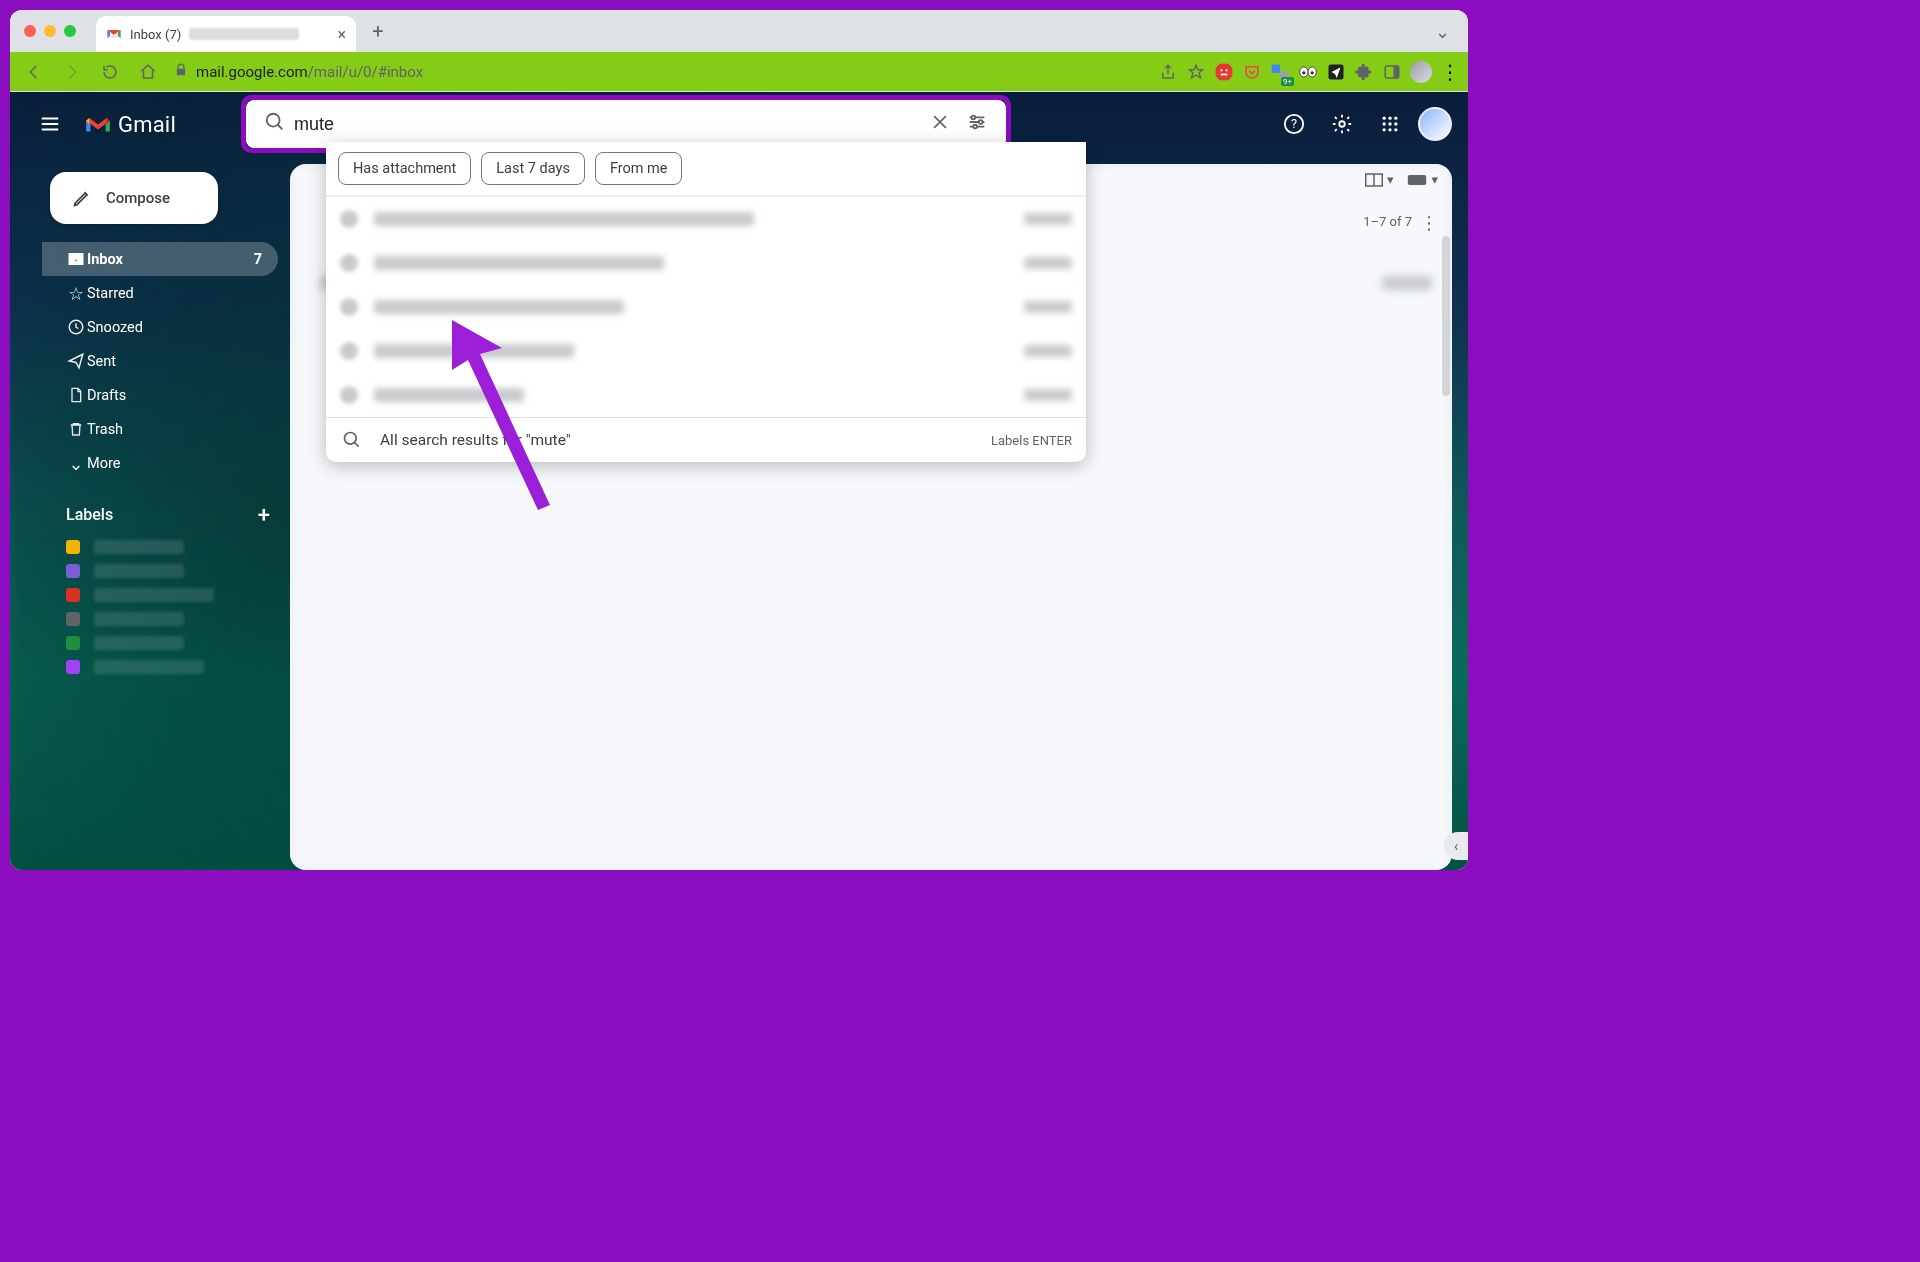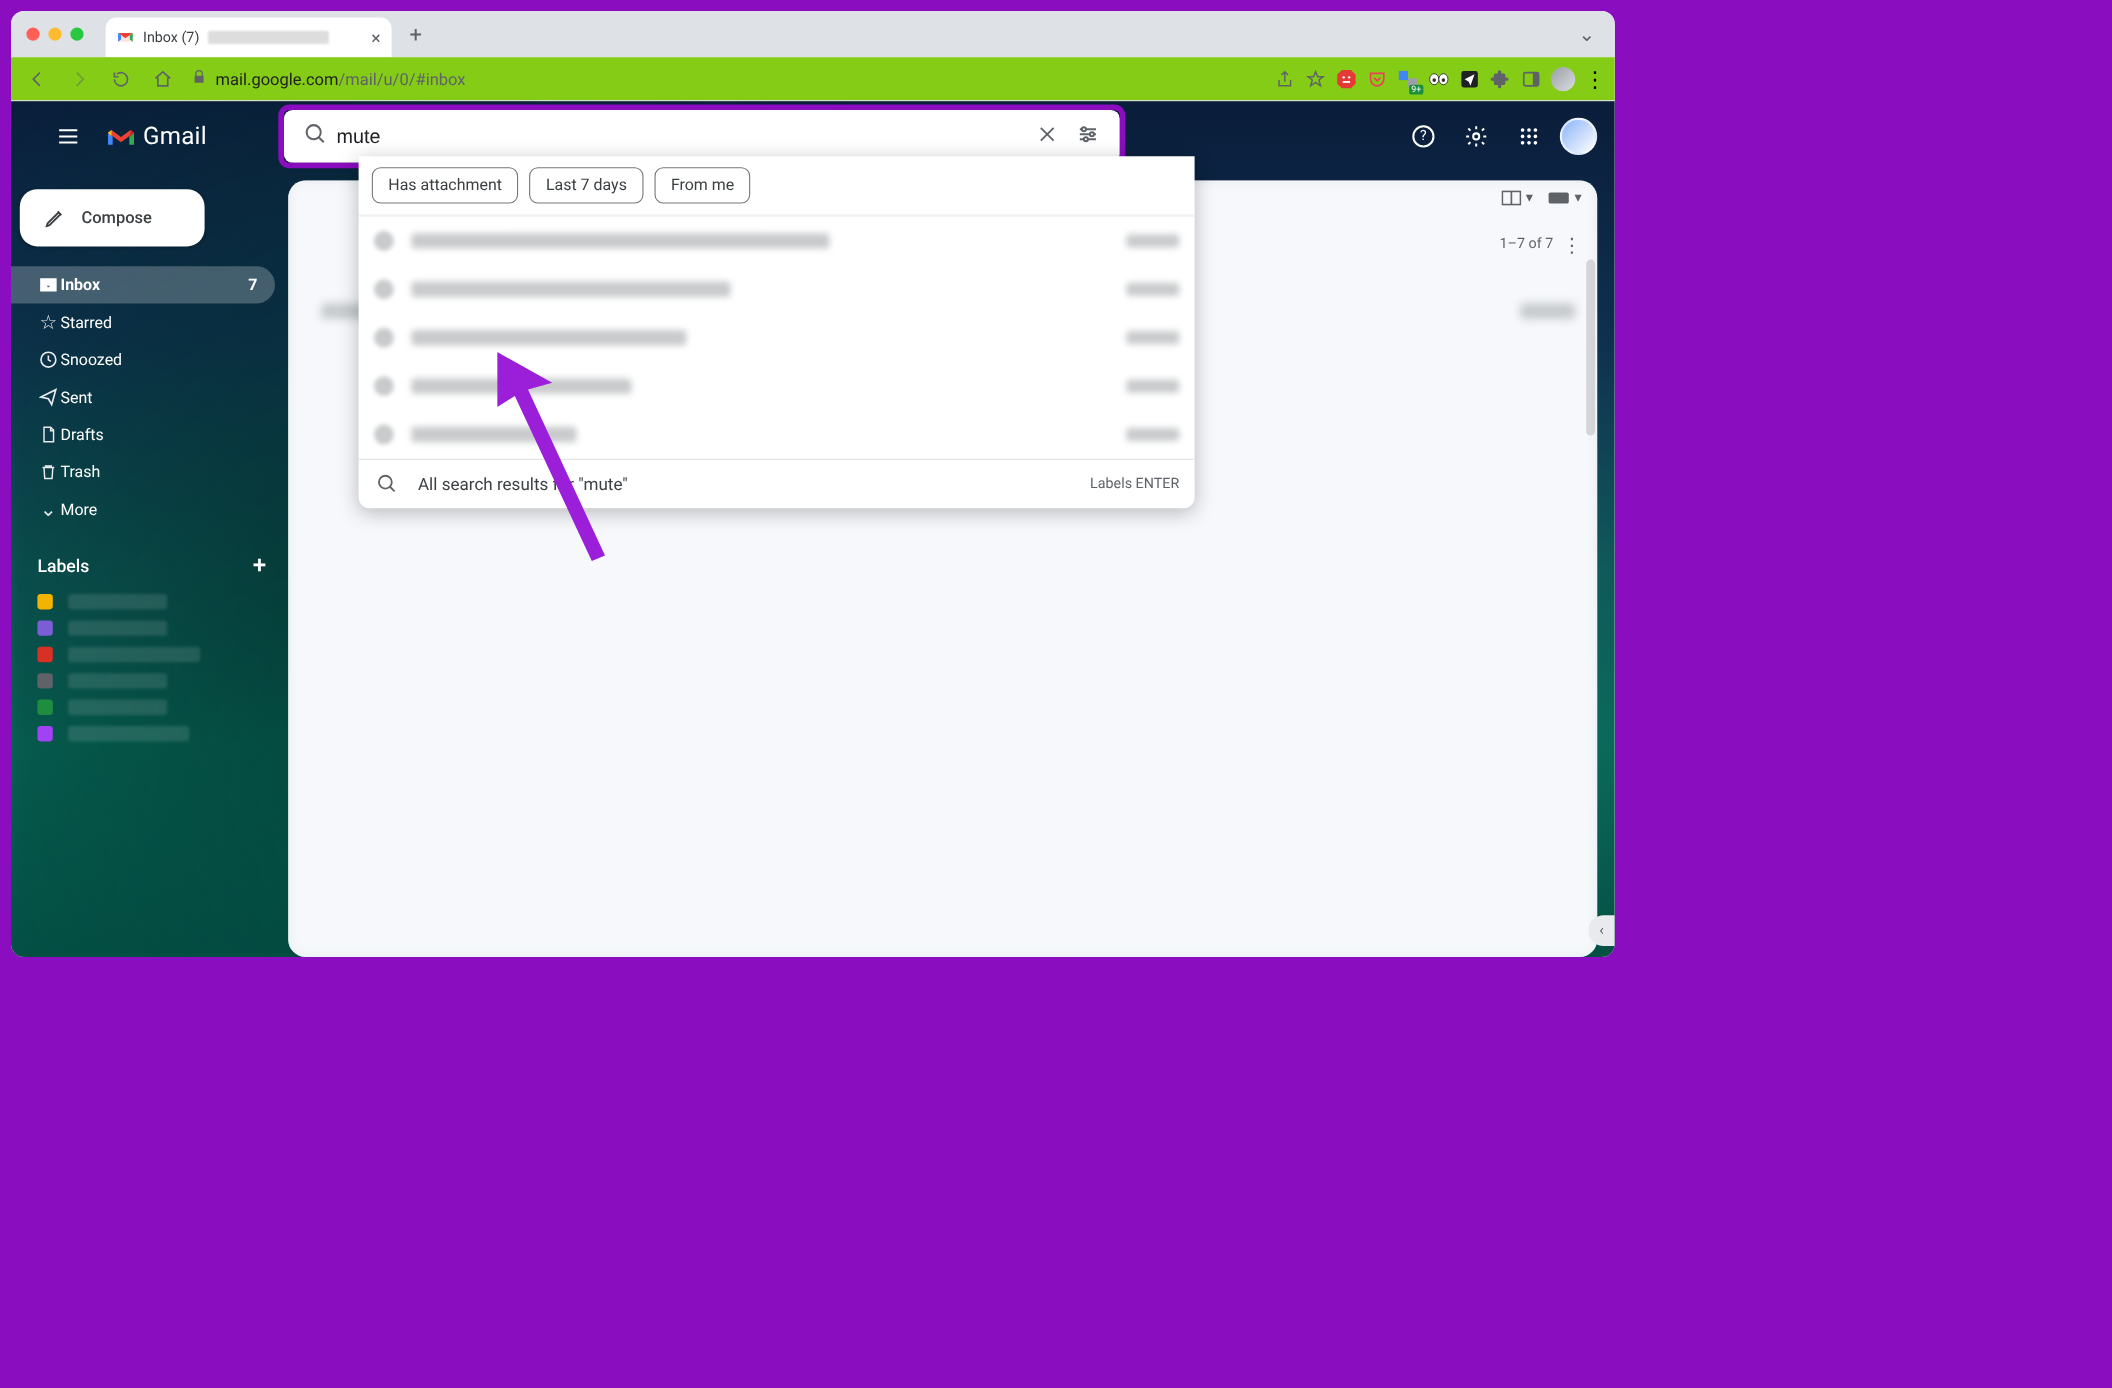--- a/index.html
+++ b/index.html
@@ -83,21 +83,21 @@
     overflow:hidden;
   }
   .app-bg-blur {
     position:absolute; inset:0;
     background: radial-gradient(circle at 20% 55%, rgba(0,0,0,.35), transparent 40%),
                 radial-gradient(circle at 25% 70%, rgba(0,90,80,.5), transparent 55%);
     filter: blur(6px);
   }
   
   .gm-header {
-    position:absolute; top:0; left:12px; right:0;
+    position:absolute; top:0; left:0; right:0;
     height:64px;
     display:flex; align-items:center;
     padding: 0 16px;
     gap: 10px;
     z-index: 20;
   }
   .burger { width:48px; height:48px; display:flex; align-items:center; justify-content:center; color:#fff;}
   .gmail-logo { display:flex; align-items:center; gap:6px; color:#fff; font-size:22px; font-weight:400;}
   .gmail-logo .word { color:#fff; letter-spacing:.2px;}
   .gmail-m { width:28px; height:22px; position:relative;}
@@ -124,25 +124,26 @@
     border:none; outline:none;
     font-size:18px; flex:1;
     color:#202124;
   }
   .search-clear, .search-tune { color:#5f6368; font-size:20px; padding:0 8px; cursor:pointer;}
   .hdr-right { margin-left:auto; display:flex; align-items:center; gap:8px;}
   .hdr-icn { width:40px; height:40px; display:flex; align-items:center; justify-content:center; color:#fff; border-radius:50%;}
   .hdr-avatar { width:34px; height:34px; border-radius:50%; background: linear-gradient(135deg,#8ab4f8,#fff); border:2px solid rgba(255,255,255,.6);}
   
   .sidebar {
-    width: 252px;
+    width: 280px;
     padding-top: 72px;
     position:relative;
     z-index:10;
     color:#fff;
+    padding-left:32px;
   }
   .compose-btn {
     margin: 8px 12px 18px 8px;
     background:#fff; color:#3c4043;
     border-radius: 16px;
     padding: 16px 22px;
     display:flex; align-items:center; gap:14px;
     font-size:15px; font-weight:500;
     box-shadow: 0 1px 3px rgba(0,0,0,.25);
     width: 168px;

